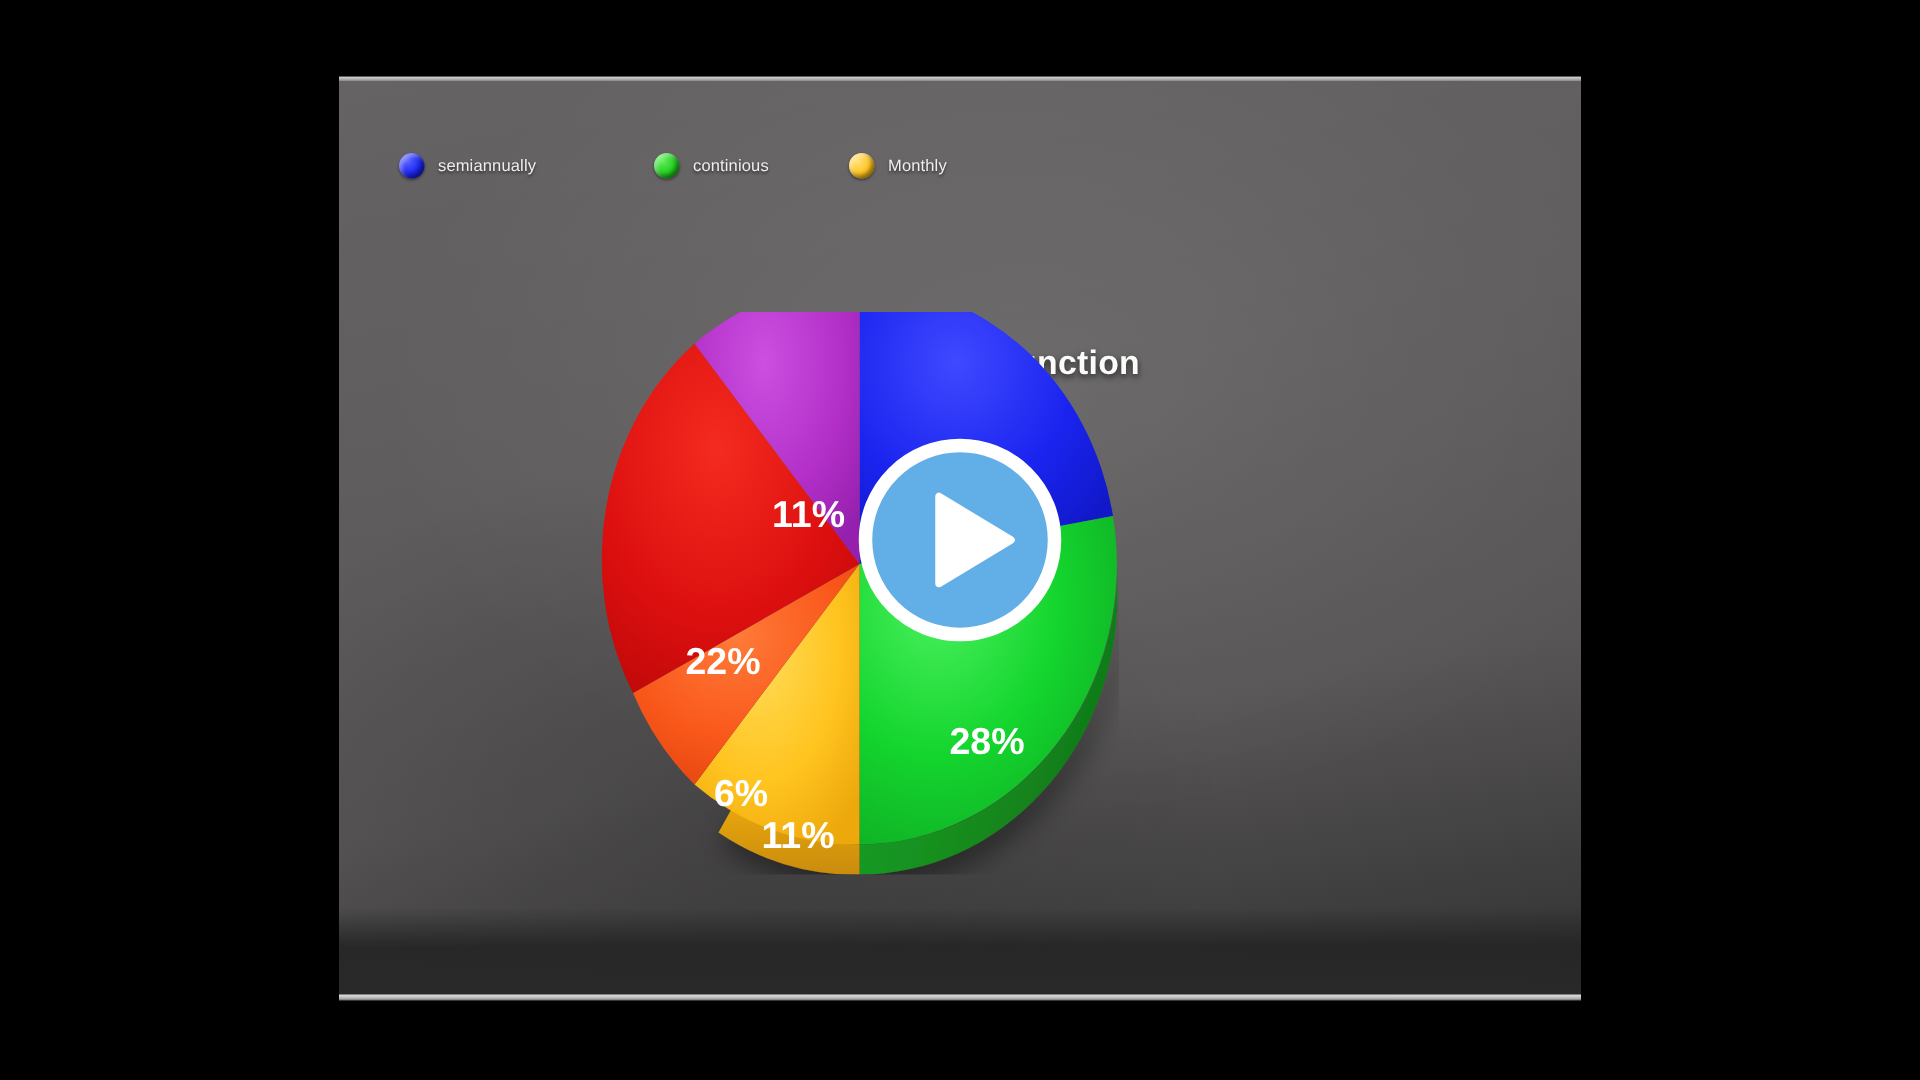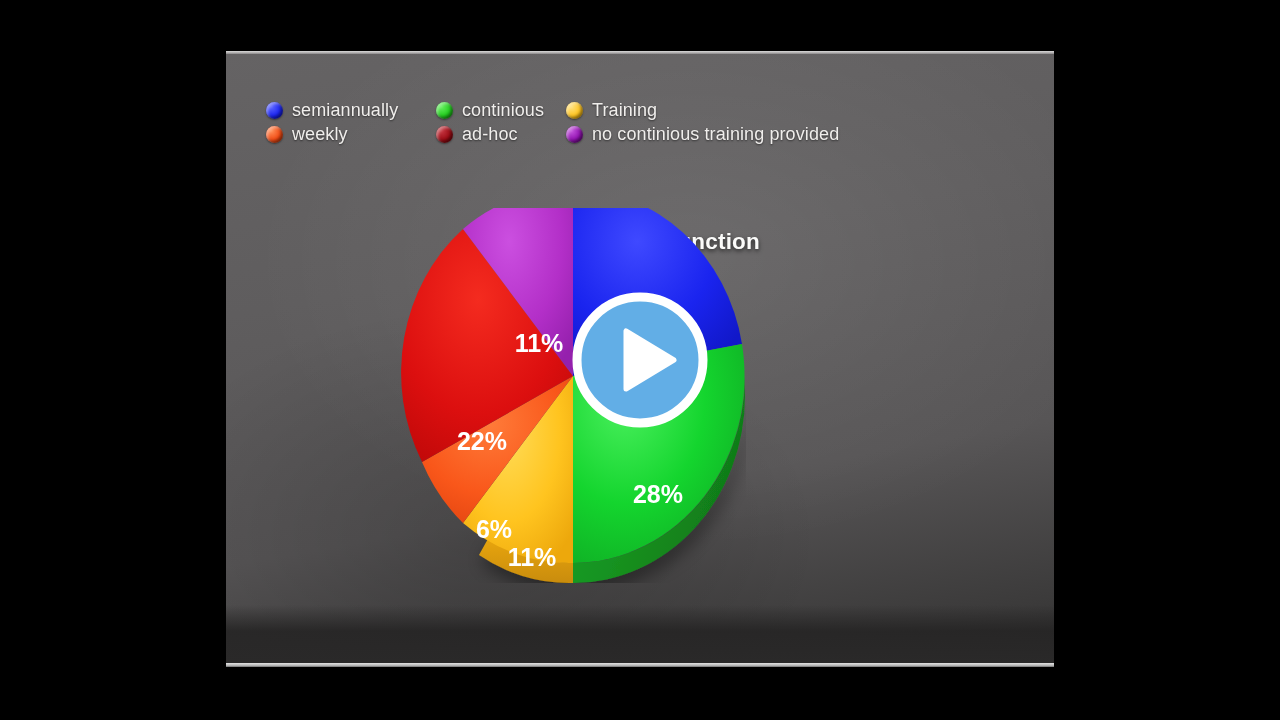--- a/index.html
+++ b/index.html
@@ -82,21 +82,21 @@
     height: 17px;
     border-radius: 50%;
     margin-right: 9px;
     flex: none;
     box-shadow: inset -2px -2px 3px rgba(0,0,0,0.42),
                 inset 2px 2px 3px rgba(255,255,255,0.45),
                 0 1px 2px rgba(0,0,0,0.45);
   }
   .legend-label {
     color: #f0eeec;
-    font-size: 18px;
+    font-size: 11px;
     letter-spacing: 0.1px;
     white-space: nowrap;
     text-shadow: 0 1px 2px rgba(0,0,0,0.55);
   }
 
   
   #chart-title {
     position: absolute;
     left: 0;
     top: 178px;
@@ -152,35 +152,21 @@
         <div class="legend-entry col0">
           <span class="legend-swatch" style="background: radial-gradient(circle at 34% 30%, #5a63ff 0%, #1a24ef 55%, #0d13b8 100%);"></span>
           <span class="legend-label">semiannually</span>
         </div>
         <div class="legend-entry col1">
           <span class="legend-swatch" style="background: radial-gradient(circle at 34% 30%, #63ee5c 0%, #22cc1e 55%, #149410 100%);"></span>
           <span class="legend-label">continious</span>
         </div>
         <div class="legend-entry col2">
           <span class="legend-swatch" style="background: radial-gradient(circle at 34% 30%, #ffe07a 0%, #ffc41f 55%, #d19606 100%);"></span>
-          <span class="legend-label">Training</span>
-        </div>
-      </div>
-      <div class="legend-row">
-        <div class="legend-entry col0">
-          <span class="legend-swatch" style="background: radial-gradient(circle at 34% 30%, #ff8c54 0%, #f04a14 55%, #b7330a 100%);"></span>
-          <span class="legend-label">weekly</span>
-        </div>
-        <div class="legend-entry col1">
-          <span class="legend-swatch" style="background: radial-gradient(circle at 34% 30%, #c63540 0%, #9a0b14 55%, #6a0409 100%);"></span>
-          <span class="legend-label">ad-hoc</span>
-        </div>
-        <div class="legend-entry col2">
-          <span class="legend-swatch" style="background: radial-gradient(circle at 34% 30%, #c452dd 0%, #8f11ae 55%, #630a79 100%);"></span>
-          <span class="legend-label">no continious training provided</span>
+          <span class="legend-label">Monthly</span>
         </div>
       </div>
     </div>
 
     <div id="chart-title">HOL Training function</div>
 
     <div id="pie-wrap">
       <svg id="pie-svg" width="345" height="375" viewBox="0 0 345 375">
         <defs>
           <radialGradient id="gBlue" cx="38%" cy="28%" r="78%">

